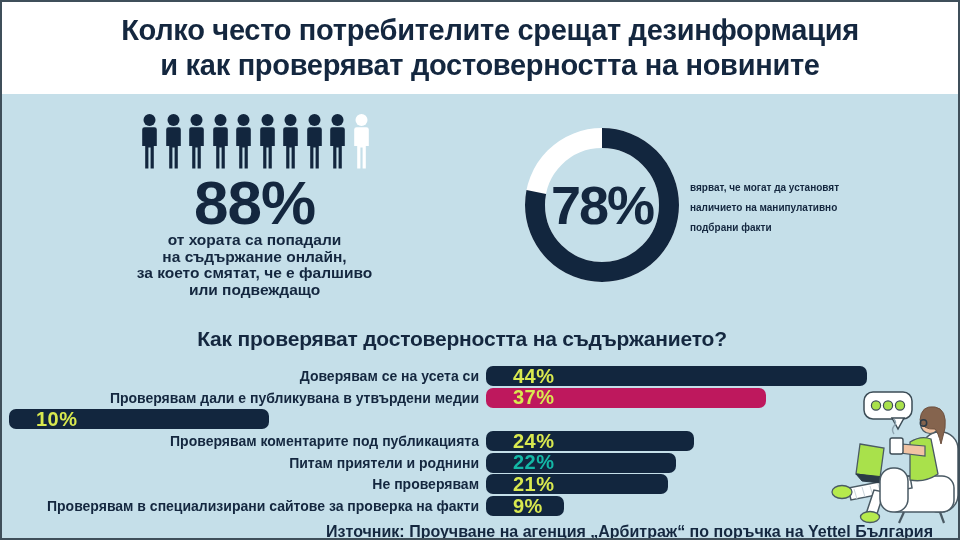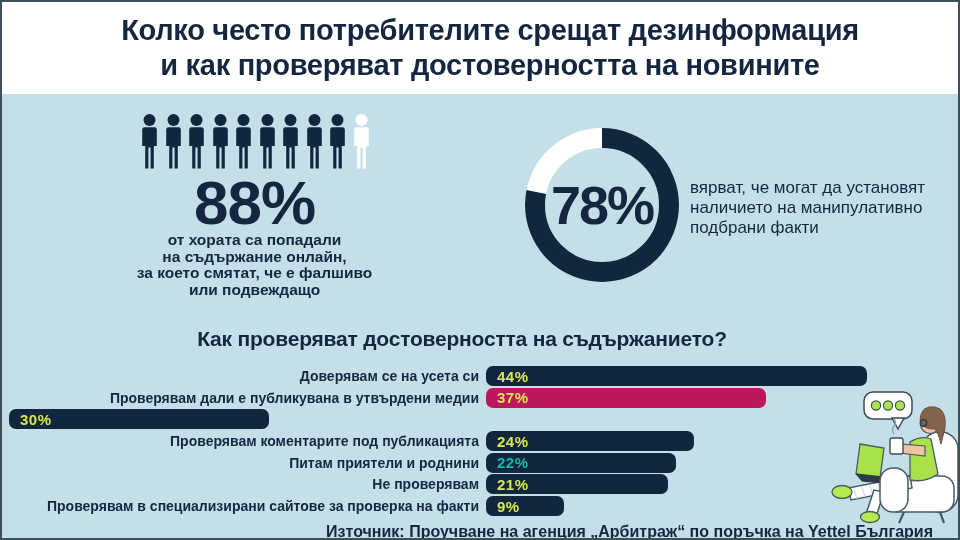--- a/index.html
+++ b/index.html
@@ -24,37 +24,37 @@
   .big-value{font-size:62px; line-height:58px; font-weight:800; color:#14273f; letter-spacing:-1px;}
   .people-caption-line{font-size:15.5px; line-height:16.5px; font-weight:700; color:#14273f;}
   
   #donut-wrap{position:absolute; left:520px; top:123px; width:160px; height:160px;}
   #donut-value{
     position:absolute; left:520px; top:123px; width:160px; height:160px;
     display:flex; align-items:center; justify-content:center;
     font-size:54px; font-weight:800; color:#14273f; letter-spacing:-2px;
   }
   #donut-caption{position:absolute; left:688px; top:176px; width:262px;}
-  .donut-caption-line{font-size:17px; line-height:20px; font-weight:400; color:#14273f;}
+  .donut-caption-line{font-size:10px; line-height:20px; font-weight:700; color:#14273f;}
   
   #chart-title{
     position:absolute; left:0; top:325px; width:920px; text-align:center;
     font-size:21px; font-weight:800; color:#14273f; letter-spacing:-0.2px;
   }
   #bars{position:absolute; left:0; top:364px; width:960px;}
   .bar-row{display:flex; align-items:center; height:20px; margin-bottom:1.7px;}
   .bar-label{
     width:477px; flex:0 0 477px; text-align:right; font-size:14px; font-weight:700;
     color:#14273f; white-space:nowrap;
   }
   .bar{
     height:20px; border-radius:7px; background:#12263e; margin-left:7px;
     display:flex; align-items:center;
   }
-  .bar-value{padding-left:11px; font-size:15px; font-weight:800; color:#d9e94f; letter-spacing:0.5px;}
+  .bar-value{padding-left:27px; font-size:20px; font-weight:800; color:#d9e94f; letter-spacing:0.5px;}
   
   #source{
     position:absolute; right:25px; top:521px; font-size:16px; font-weight:700; color:#14273f;
   }
   
   #illustration{position:absolute; left:826px; top:386px;}
 </style>
 </head>
 <body>
 
@@ -140,21 +140,21 @@
         </div>
       </div>
       <div class="bar-row">
         <div class="bar-label">Проверявам дали е публикувана в утвърдени медии</div>
         <div class="bar" style="width: 280px; background: #be185d;">
           <span class="bar-value" style="color: rgb(217, 233, 79);">37%</span>
         </div>
       </div>
       <div class="bar-row">
         <div class="bar" style="width: 260px; background: rgb(18, 38, 62);">
-          <span class="bar-value" style="color: rgb(217, 233, 79);">30%</span>
+          <span class="bar-value" style="color: rgb(217, 233, 79);">10%</span>
         </div>
       </div>
       <div class="bar-row">
         <div class="bar-label">Проверявам коментарите под публикацията</div>
         <div class="bar" style="width: 208px; background: rgb(18, 38, 62);">
           <span class="bar-value" style="color: rgb(217, 233, 79);">24%</span>
         </div>
       </div>
       <div class="bar-row">
         <div class="bar-label">Питам приятели и роднини</div>

